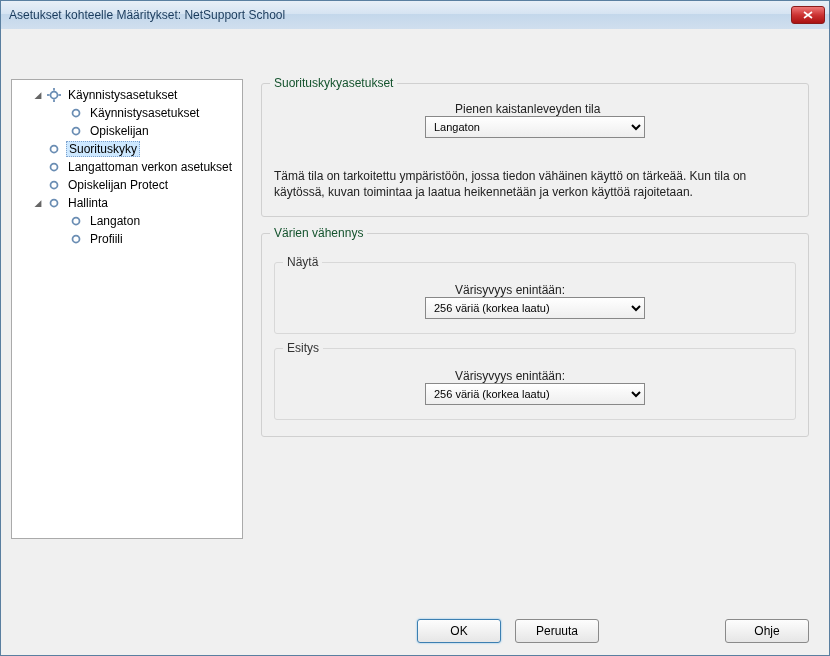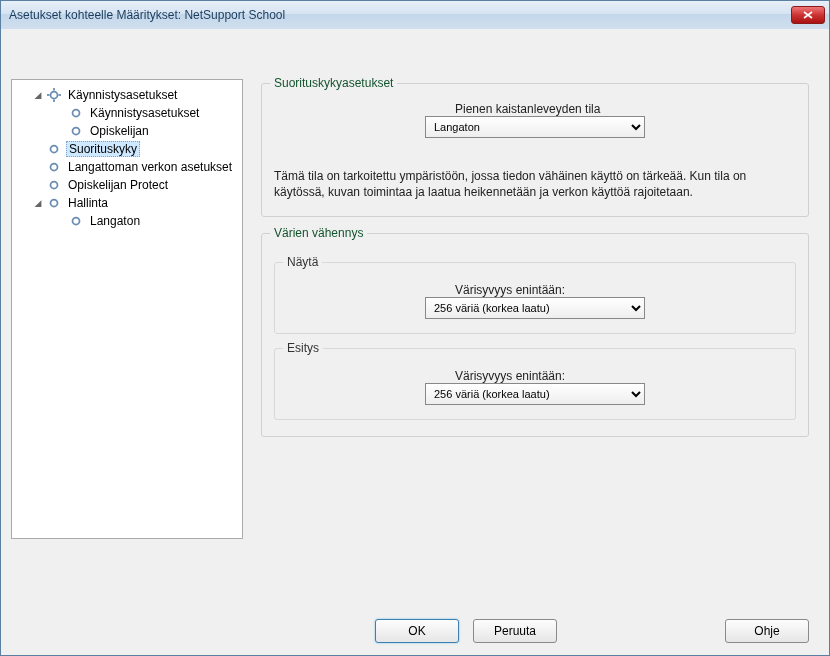--- a/index.html
+++ b/index.html
@@ -154,20 +154,21 @@
   border: 1px solid #8a8a8a;
   border-radius: 3px;
   background: linear-gradient(to bottom, #fdfdfd, #e6e6e6);
   font-size: 12px;
   cursor: pointer;
   padding: 0 14px;
 }
 .btn.primary {
   border: 1px solid #3c7fb1;
   box-shadow: 0 0 2px #6fb7e8;
+  margin-left: 42px;
 }
 .flex-spacer { flex: 1; }
 
 .gear-svg { width: 14px; height: 14px; }
 .gear-svg circle { fill: none; stroke: #6a8db3; stroke-width: 2; }
 .gear-svg .teeth { fill: #6a8db3; }
 </style>
 </head>
 <body>
 
@@ -255,20 +256,29 @@
       </div>
       <div class="tree-node indent-2">
         <span class="expander"></span>
         <span class="icon">
             <svg class="gear-svg" viewBox="0 0 16 16">
               <circle cx="8" cy="8" r="4"></circle>
             </svg>
           </span>
         <span class="label">Langaton</span>
       </div>
+      <div class="tree-node indent-2">
+        <span class="expander"></span>
+        <span class="icon">
+            <svg class="gear-svg" viewBox="0 0 16 16">
+              <circle cx="8" cy="8" r="4"></circle>
+            </svg>
+          </span>
+        <span class="label">Profiili</span>
+      </div>
     </div>
 
     <div class="main-panel">
 
       <div class="group">
         <div class="group-title">Suorituskykyasetukset</div>
         <div class="row">
           <div class="row-label">Pienen kaistanleveyden tila</div>
           <select class="combo">
             <option>Langaton</option>

